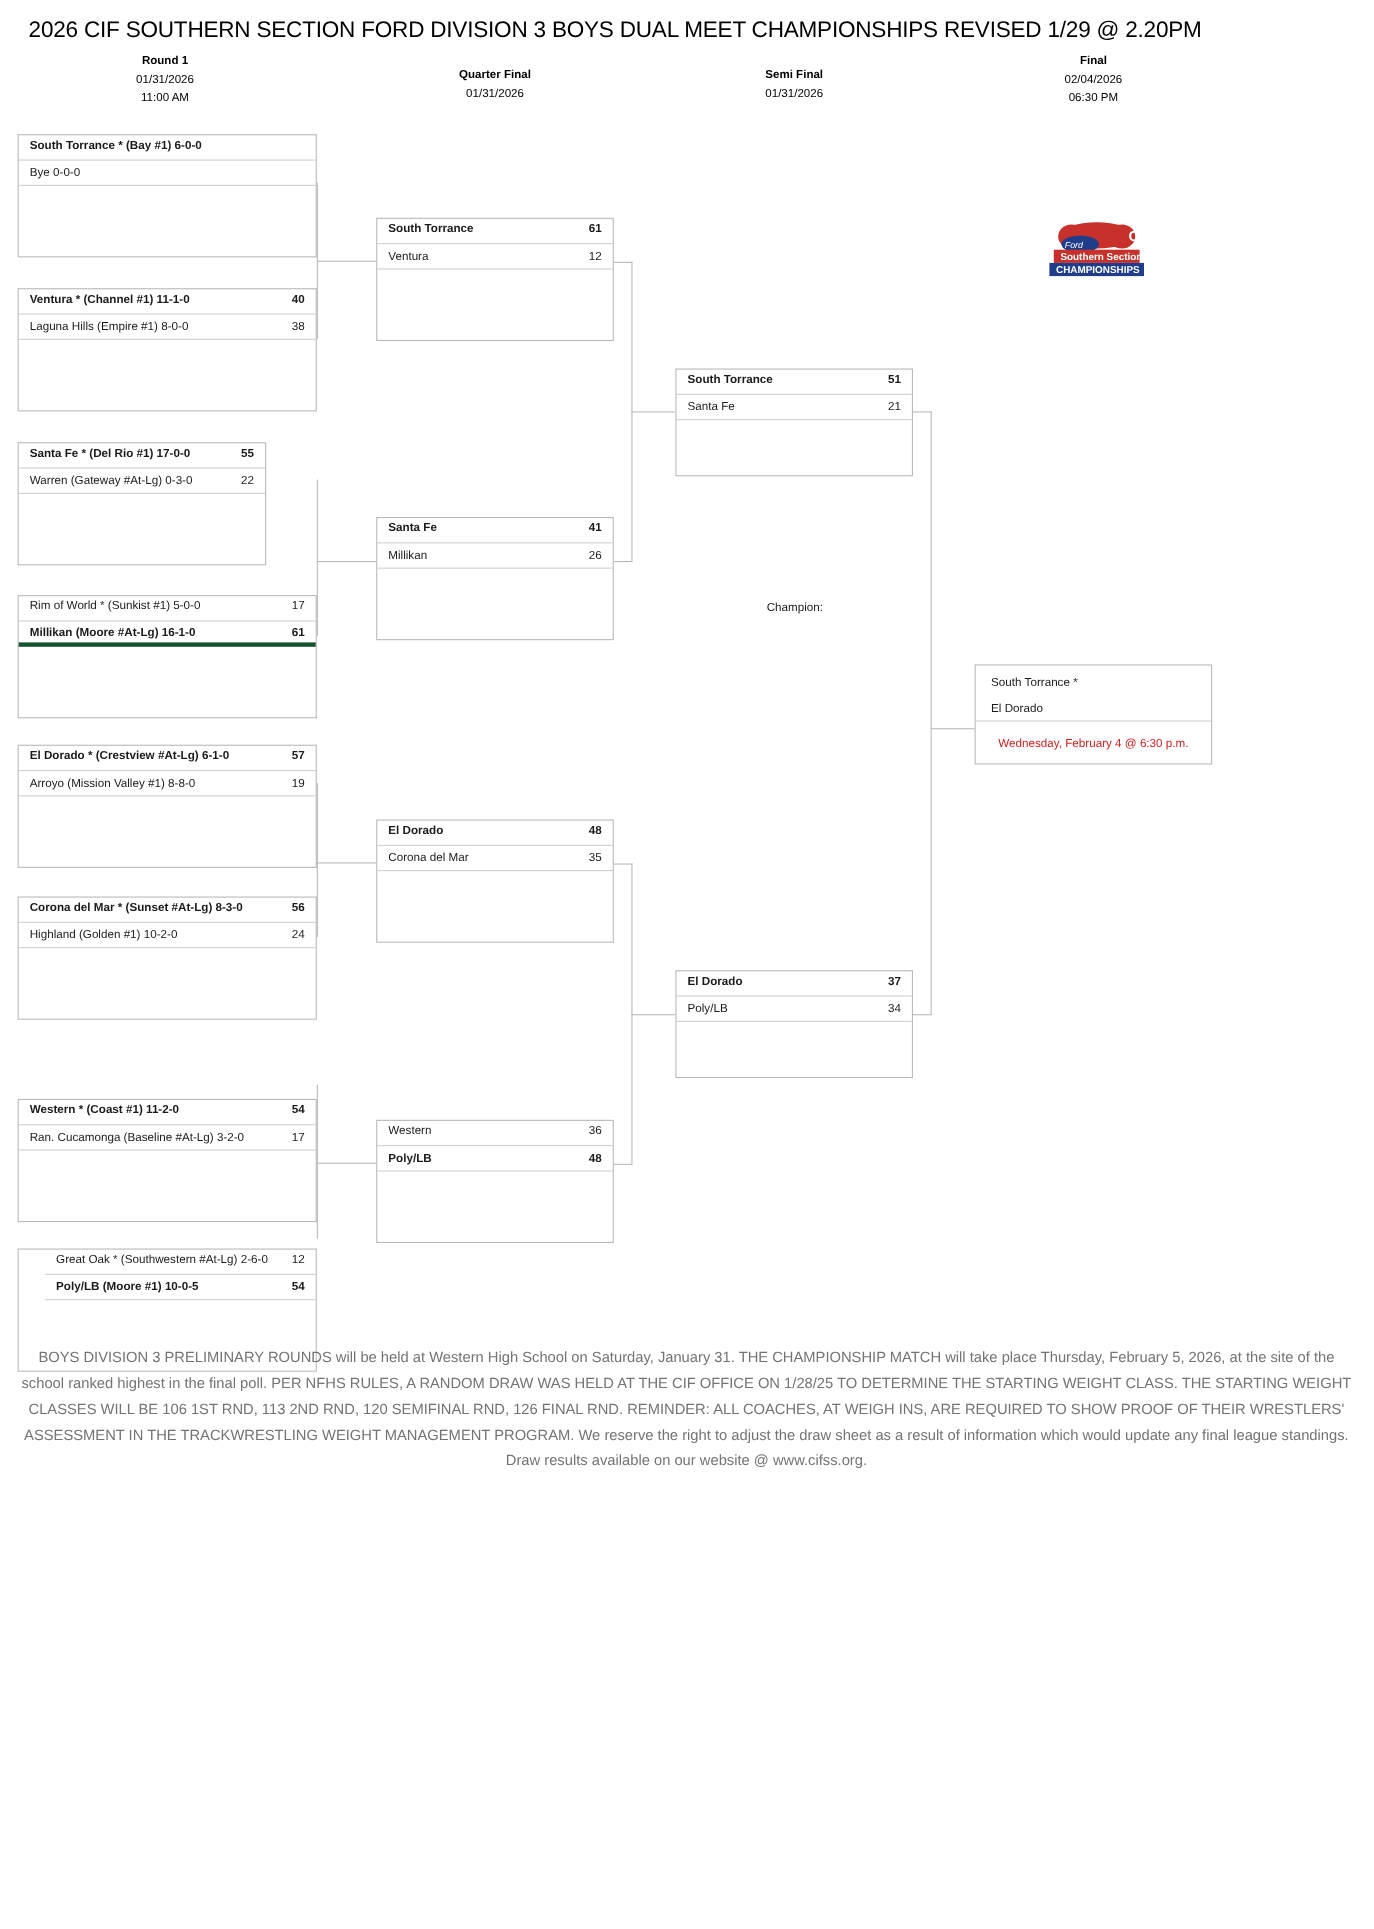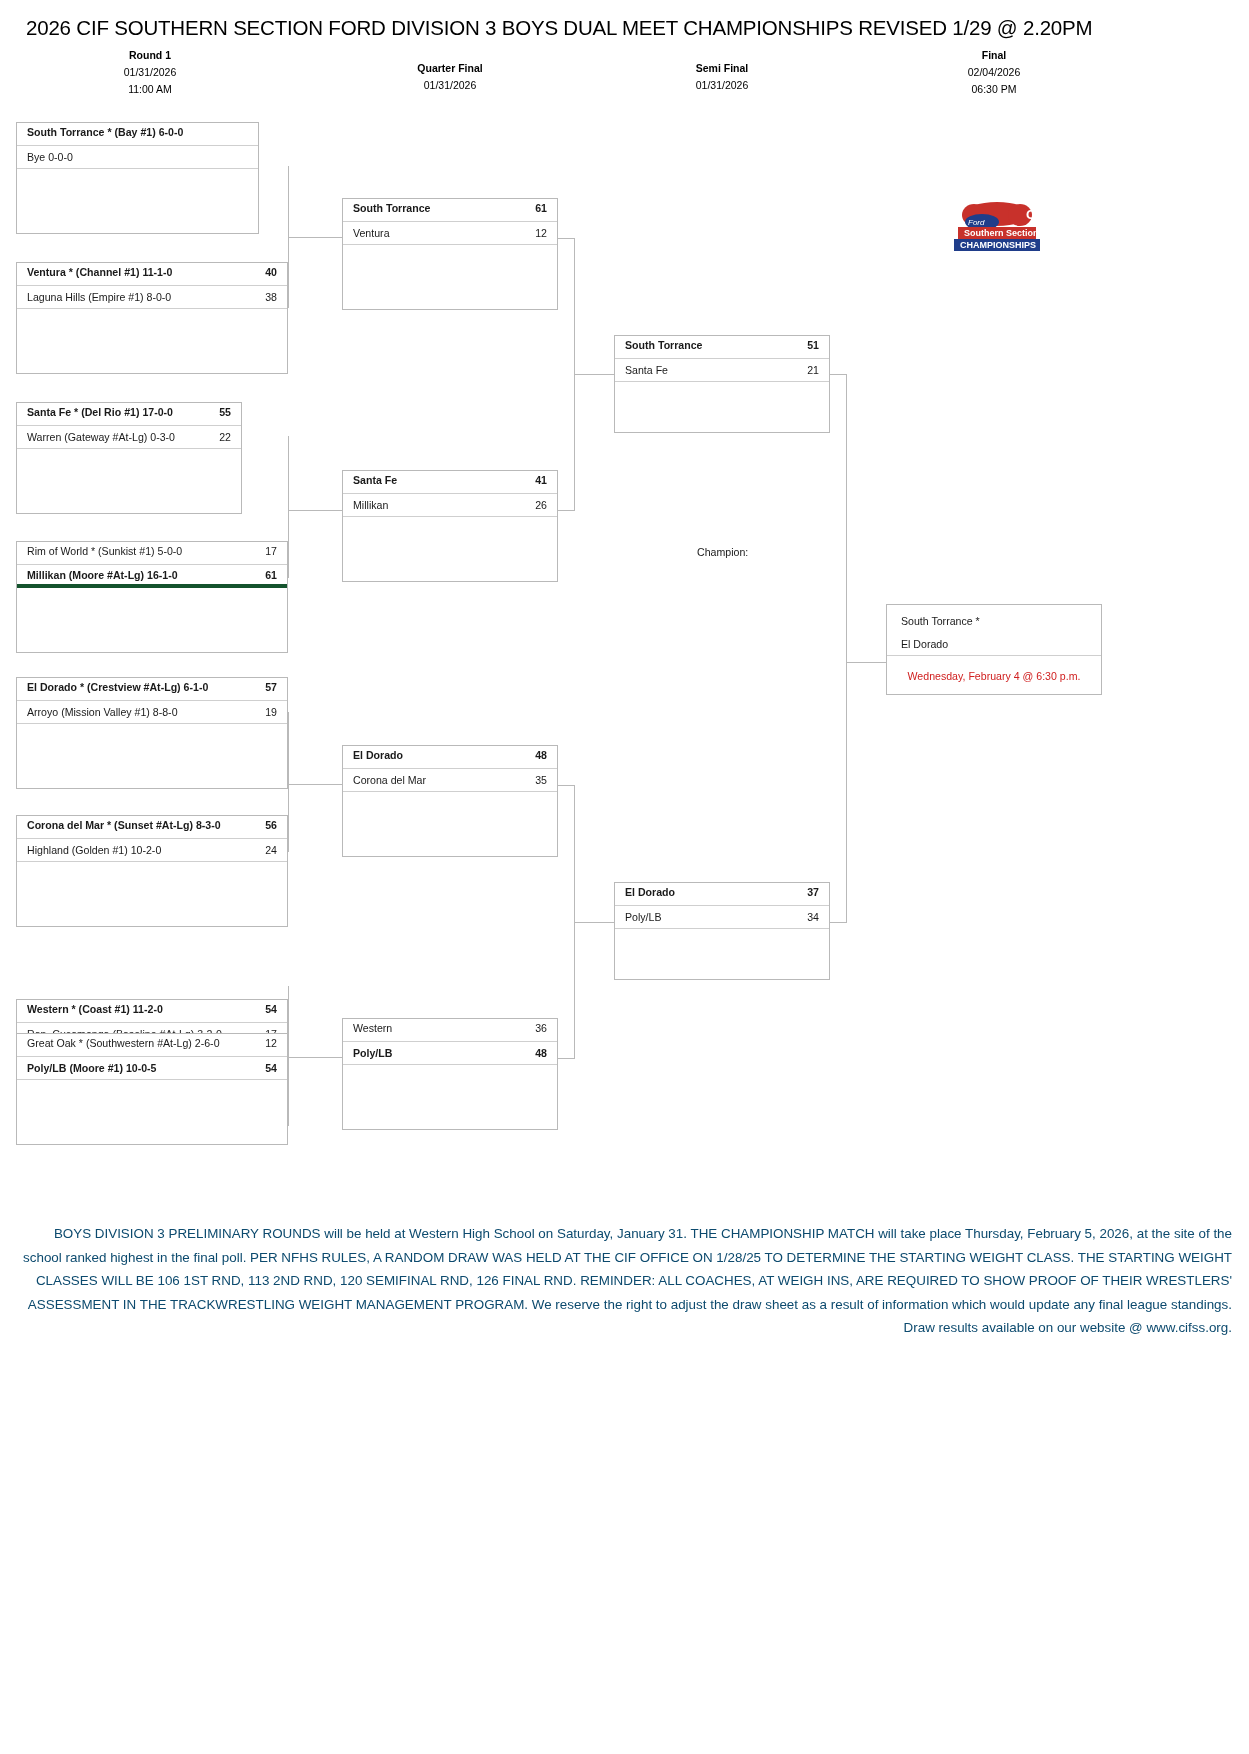--- a/index.html
+++ b/index.html
@@ -127,22 +127,22 @@
   .logo svg { display: block; }
 
   
   .footer {
     position: absolute;
     left: 16px;
     top: 1222px;
     width: 1216px;
     font-size: 13.4px;
     line-height: 23.5px;
-    color: #0c4a6e;
-    text-align: right;
+    color: #737373;
+    text-align: center;
   }
 </style>
 </head>
 <body>
 
 <div class="title">2026 CIF SOUTHERN SECTION FORD DIVISION 3 BOYS DUAL MEET CHAMPIONSHIPS REVISED 1/29 @ 2.20PM</div>
 
 <div class="round-head" style="left:90px; top:47px; width:120px;">
   <div class="rh-name">Round 1</div>
   <div class="rh-date">01/31/2026</div>
@@ -171,21 +171,21 @@
     <text x="88" y="19" font-family="Liberation Sans, sans-serif" font-size="13" font-weight="bold" fill="#ffffff">CIF</text>
     <ellipse cx="44" cy="22" rx="17" ry="8" fill="#1f3d8a"></ellipse>
     <text x="30" y="25" font-family="Liberation Sans, sans-serif" font-size="8" font-style="italic" fill="#ffffff">Ford</text>
     <rect x="20" y="27" width="78" height="12" fill="#c8312b"></rect>
     <text x="26" y="36" font-family="Liberation Sans, sans-serif" font-size="9" font-weight="bold" fill="#ffffff">Southern Section</text>
     <rect x="16" y="39" width="86" height="12" fill="#1f3d8a"></rect>
     <text x="22" y="48" font-family="Liberation Sans, sans-serif" font-size="9" font-weight="bold" fill="#ffffff">CHAMPIONSHIPS</text>
   </svg>
 </div>
 
-<div class="match" style="left:16px; top:122px; width:243px; height:112px;">
+<div class="match" style="left:16px; top:122px; width:272px; height:112px;">
   <div class="slot top pair winner">
     <span class="team">South Torrance * (Bay #1) 6-0-0</span>
     <span class="score"></span>
   </div>
   <div class="slot" style="border-bottom:1px solid #cfcfcf;">
     <span class="team">Bye 0-0-0</span>
     <span class="score"></span>
   </div>
   <div class="blank"></div>
 </div>
@@ -255,21 +255,21 @@
     <span class="team">Western * (Coast #1) 11-2-0</span>
     <span class="score">54</span>
   </div>
   <div class="slot" style="border-bottom:1px solid #cfcfcf;">
     <span class="team">Ran. Cucamonga (Baseline #At-Lg) 3-2-0</span>
     <span class="score">17</span>
   </div>
   <div class="blank"></div>
 </div>
 
-<div class="match" style="left:16px; top:1033px; width:272px; height:112px;">
+<div class="match" style="left:16px; top:1135px; width:272px; height:112px;padding-left:24px;">
   <div class="slot top pair">
     <span class="team">Great Oak * (Southwestern #At-Lg) 2-6-0</span>
     <span class="score">12</span>
   </div>
   <div class="slot winner" style="border-bottom:1px solid #cfcfcf;">
     <span class="team">Poly/LB (Moore #1) 10-0-5</span>
     <span class="score">54</span>
   </div>
   <div class="blank"></div>
 </div>

